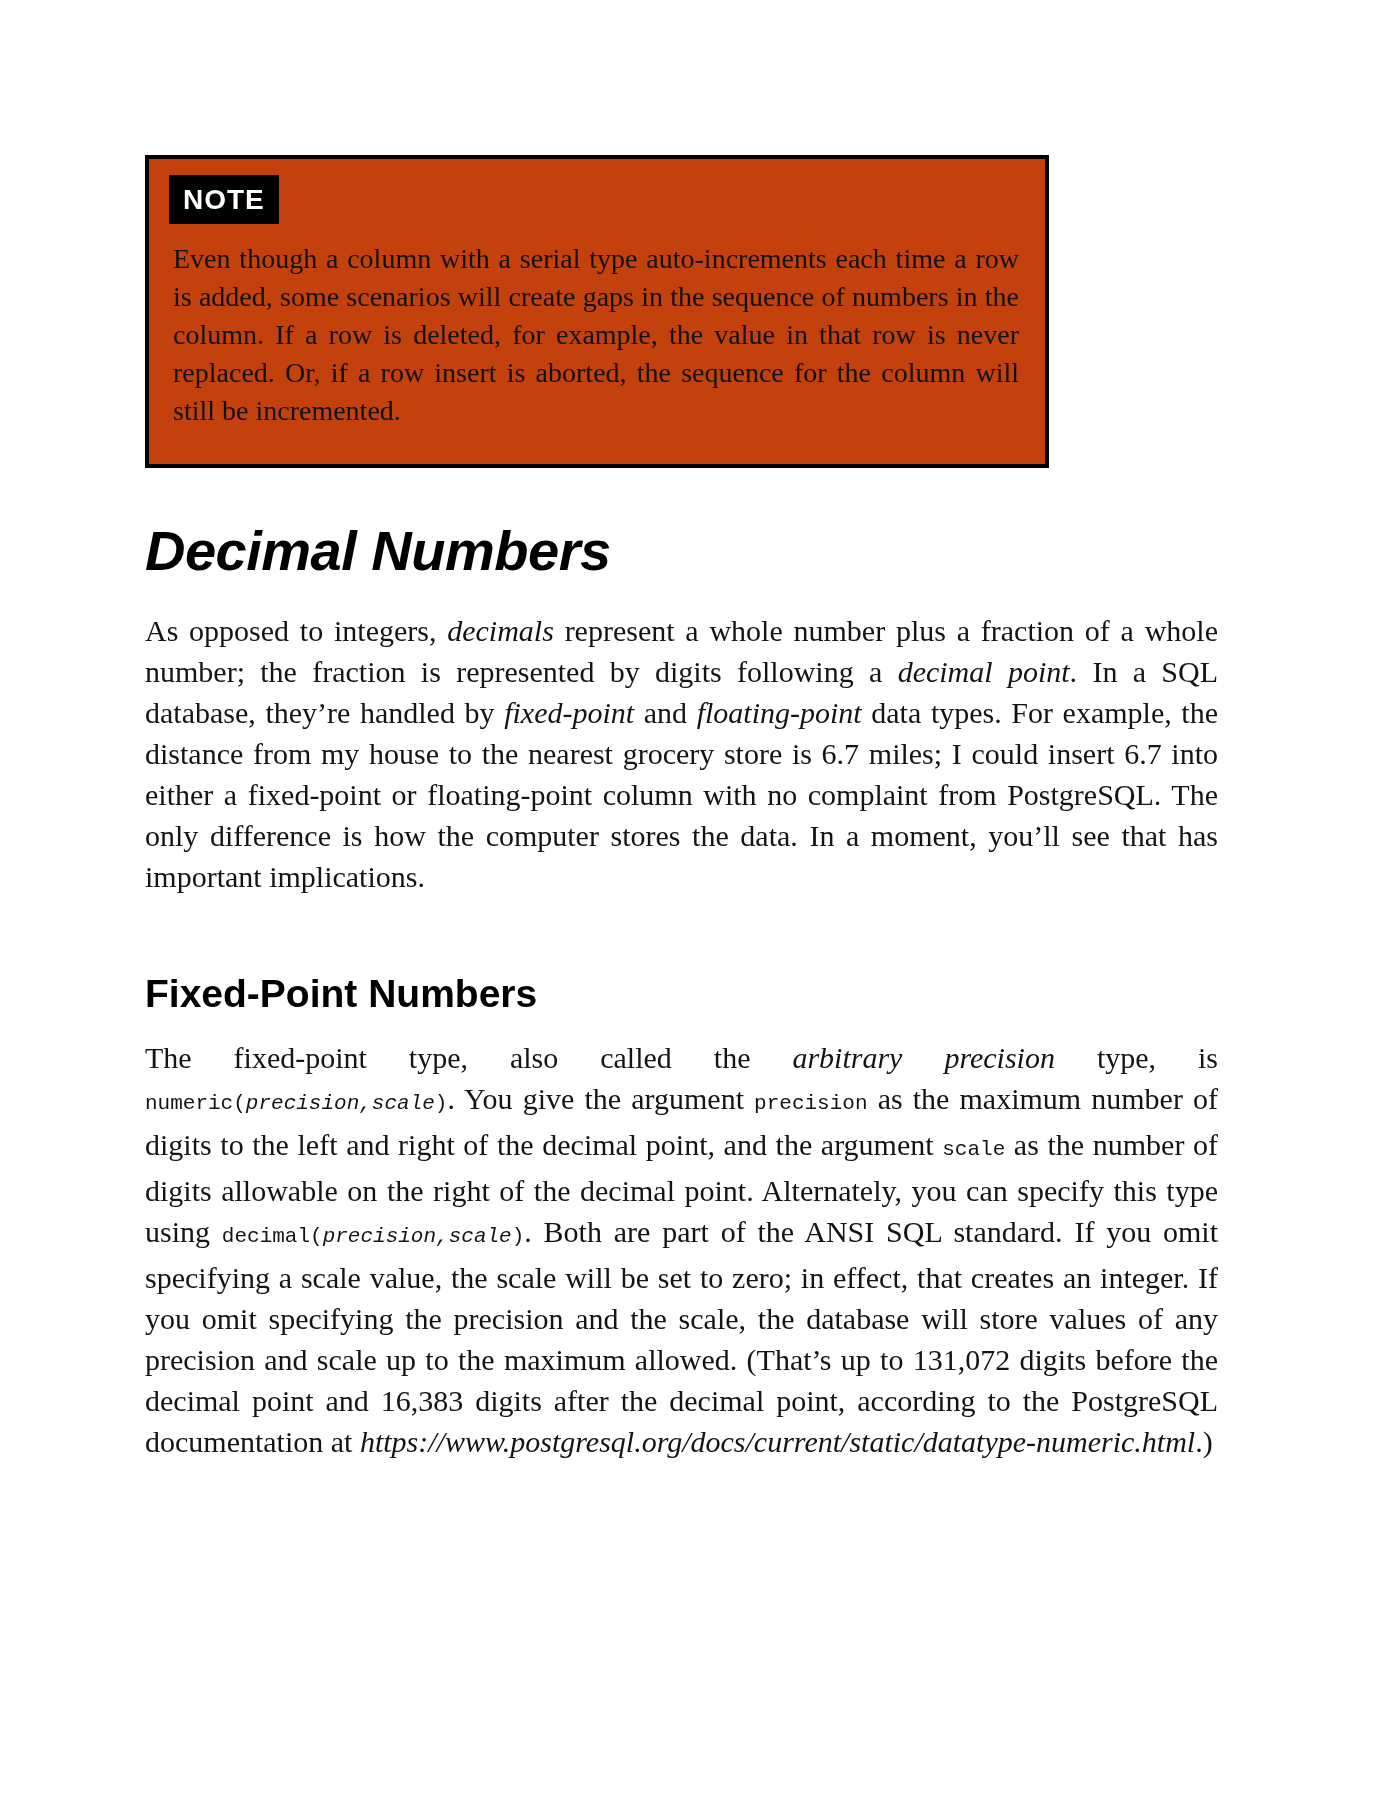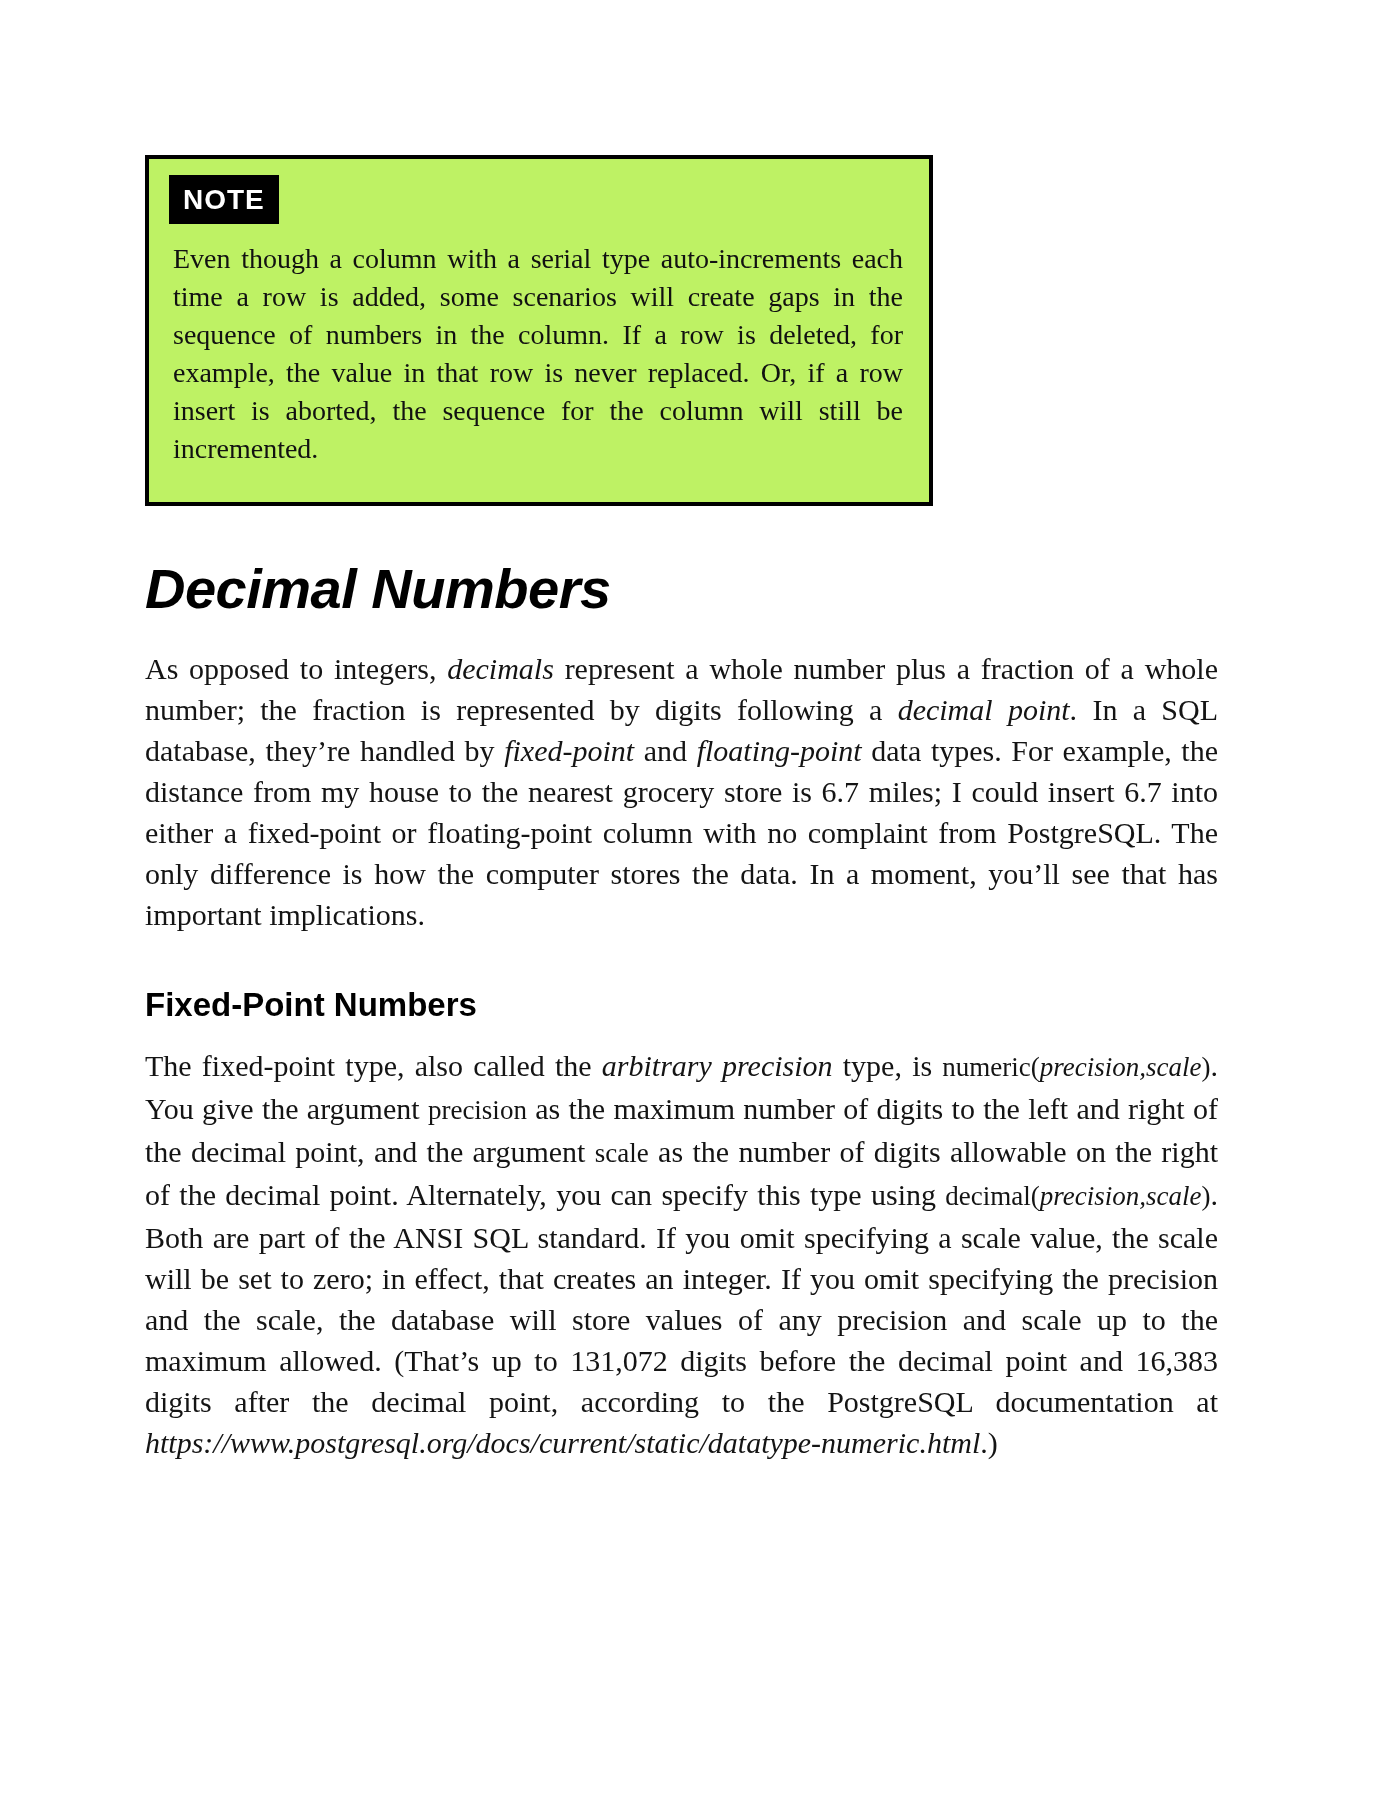--- a/index.html
+++ b/index.html
@@ -17,25 +17,25 @@
   .page {
     box-sizing: border-box;
     width: 1391px;
     height: 1800px;
     padding: 155px 161px 0 145px;
   }
 
   
   .note-box {
     box-sizing: border-box;
-    width: 788px;
+    width: 904px;
     border: 4px solid #000000;
     padding: 16px 26px 26px 20px;
     margin: 0 0 52px 0;
-    background: #bef264;
+    background: #c2410c;
   }
   .note-label {
     display: inline-block;
     background: #000000;
     color: #ffffff;
     font-family: "Liberation Sans", sans-serif;
     font-weight: bold;
     font-size: 28px;
     line-height: 1;
     padding: 11px 14px 10px 14px;
@@ -56,40 +56,40 @@
     font-style: italic;
     font-size: 56px;
     line-height: 1.1;
     color: #000000;
     margin: 0 0 28px 0;
     letter-spacing: -0.5px;
   }
   .h2 {
     font-family: "Liberation Sans", sans-serif;
     font-weight: bold;
-    font-size: 33px;
+    font-size: 39px;
     line-height: 1.1;
     color: #000000;
-    margin: 52px 0 22px 0;
+    margin: 76px 0 22px 0;
   }
 
   
   .para {
     font-size: 30px;
     line-height: 41px;
     text-align: justify;
     margin: 0 12px 10px 0;
     color: #141414;
   }
   .para .it {
     font-style: italic;
   }
   .para .code {
-    font-family: Liberation Serif, serif;
-    font-size: 27px;
+    font-family: Liberation Mono, monospace;
+    font-size: 21px;
   }
   .para .code.it {
     font-style: italic;
   }
 </style>
 </head>
 <body>
 
 <div class="page">
 

